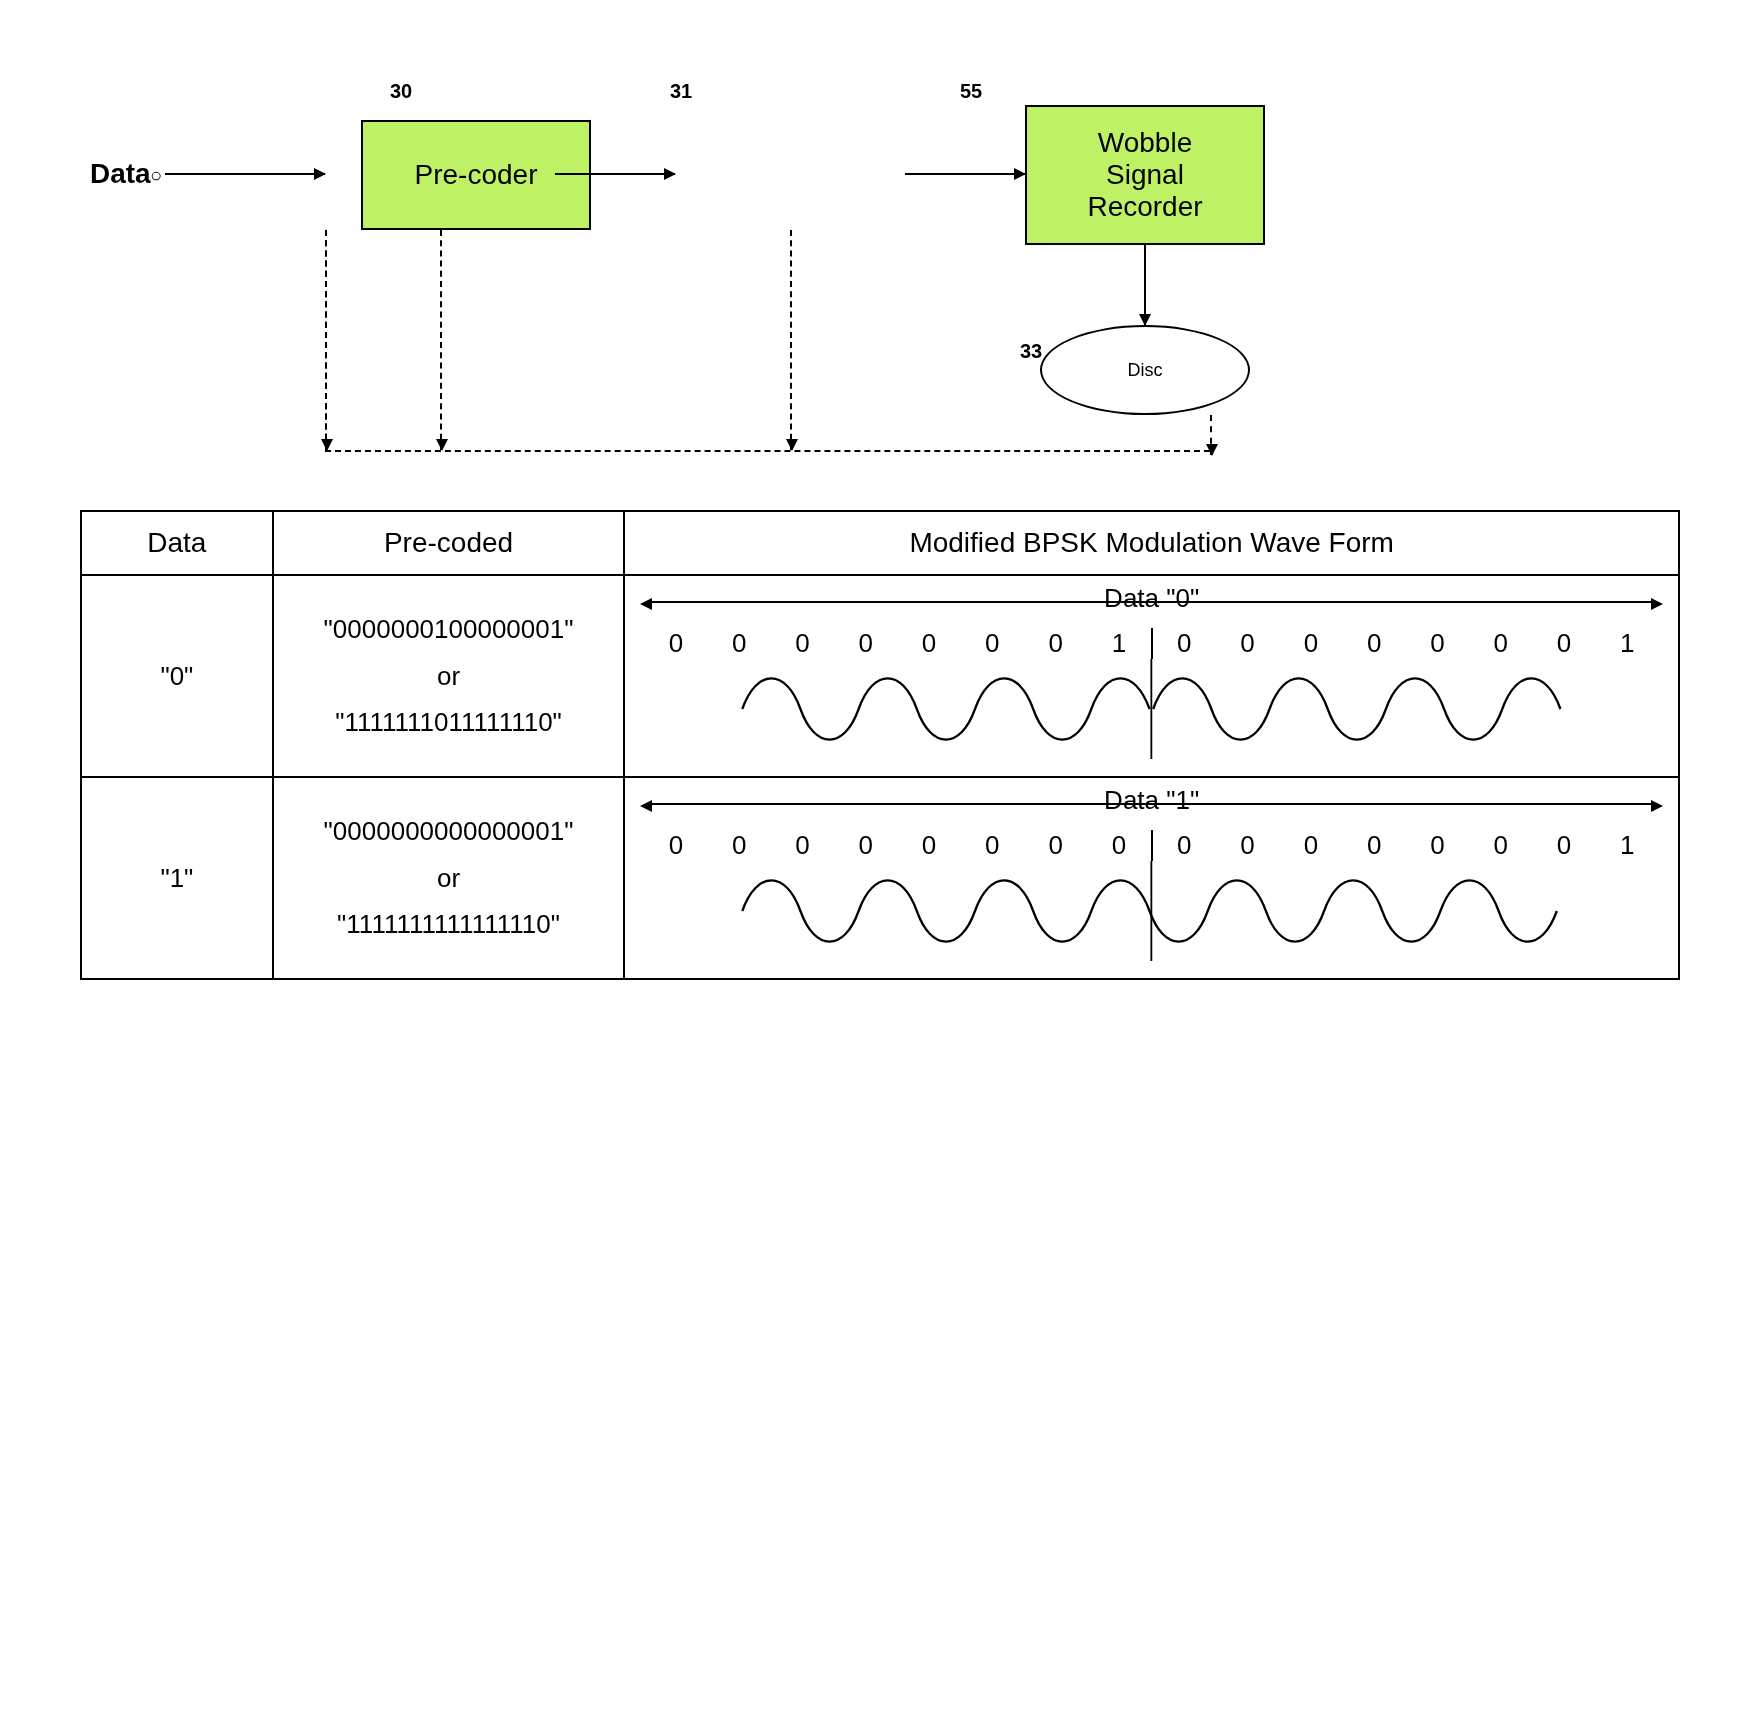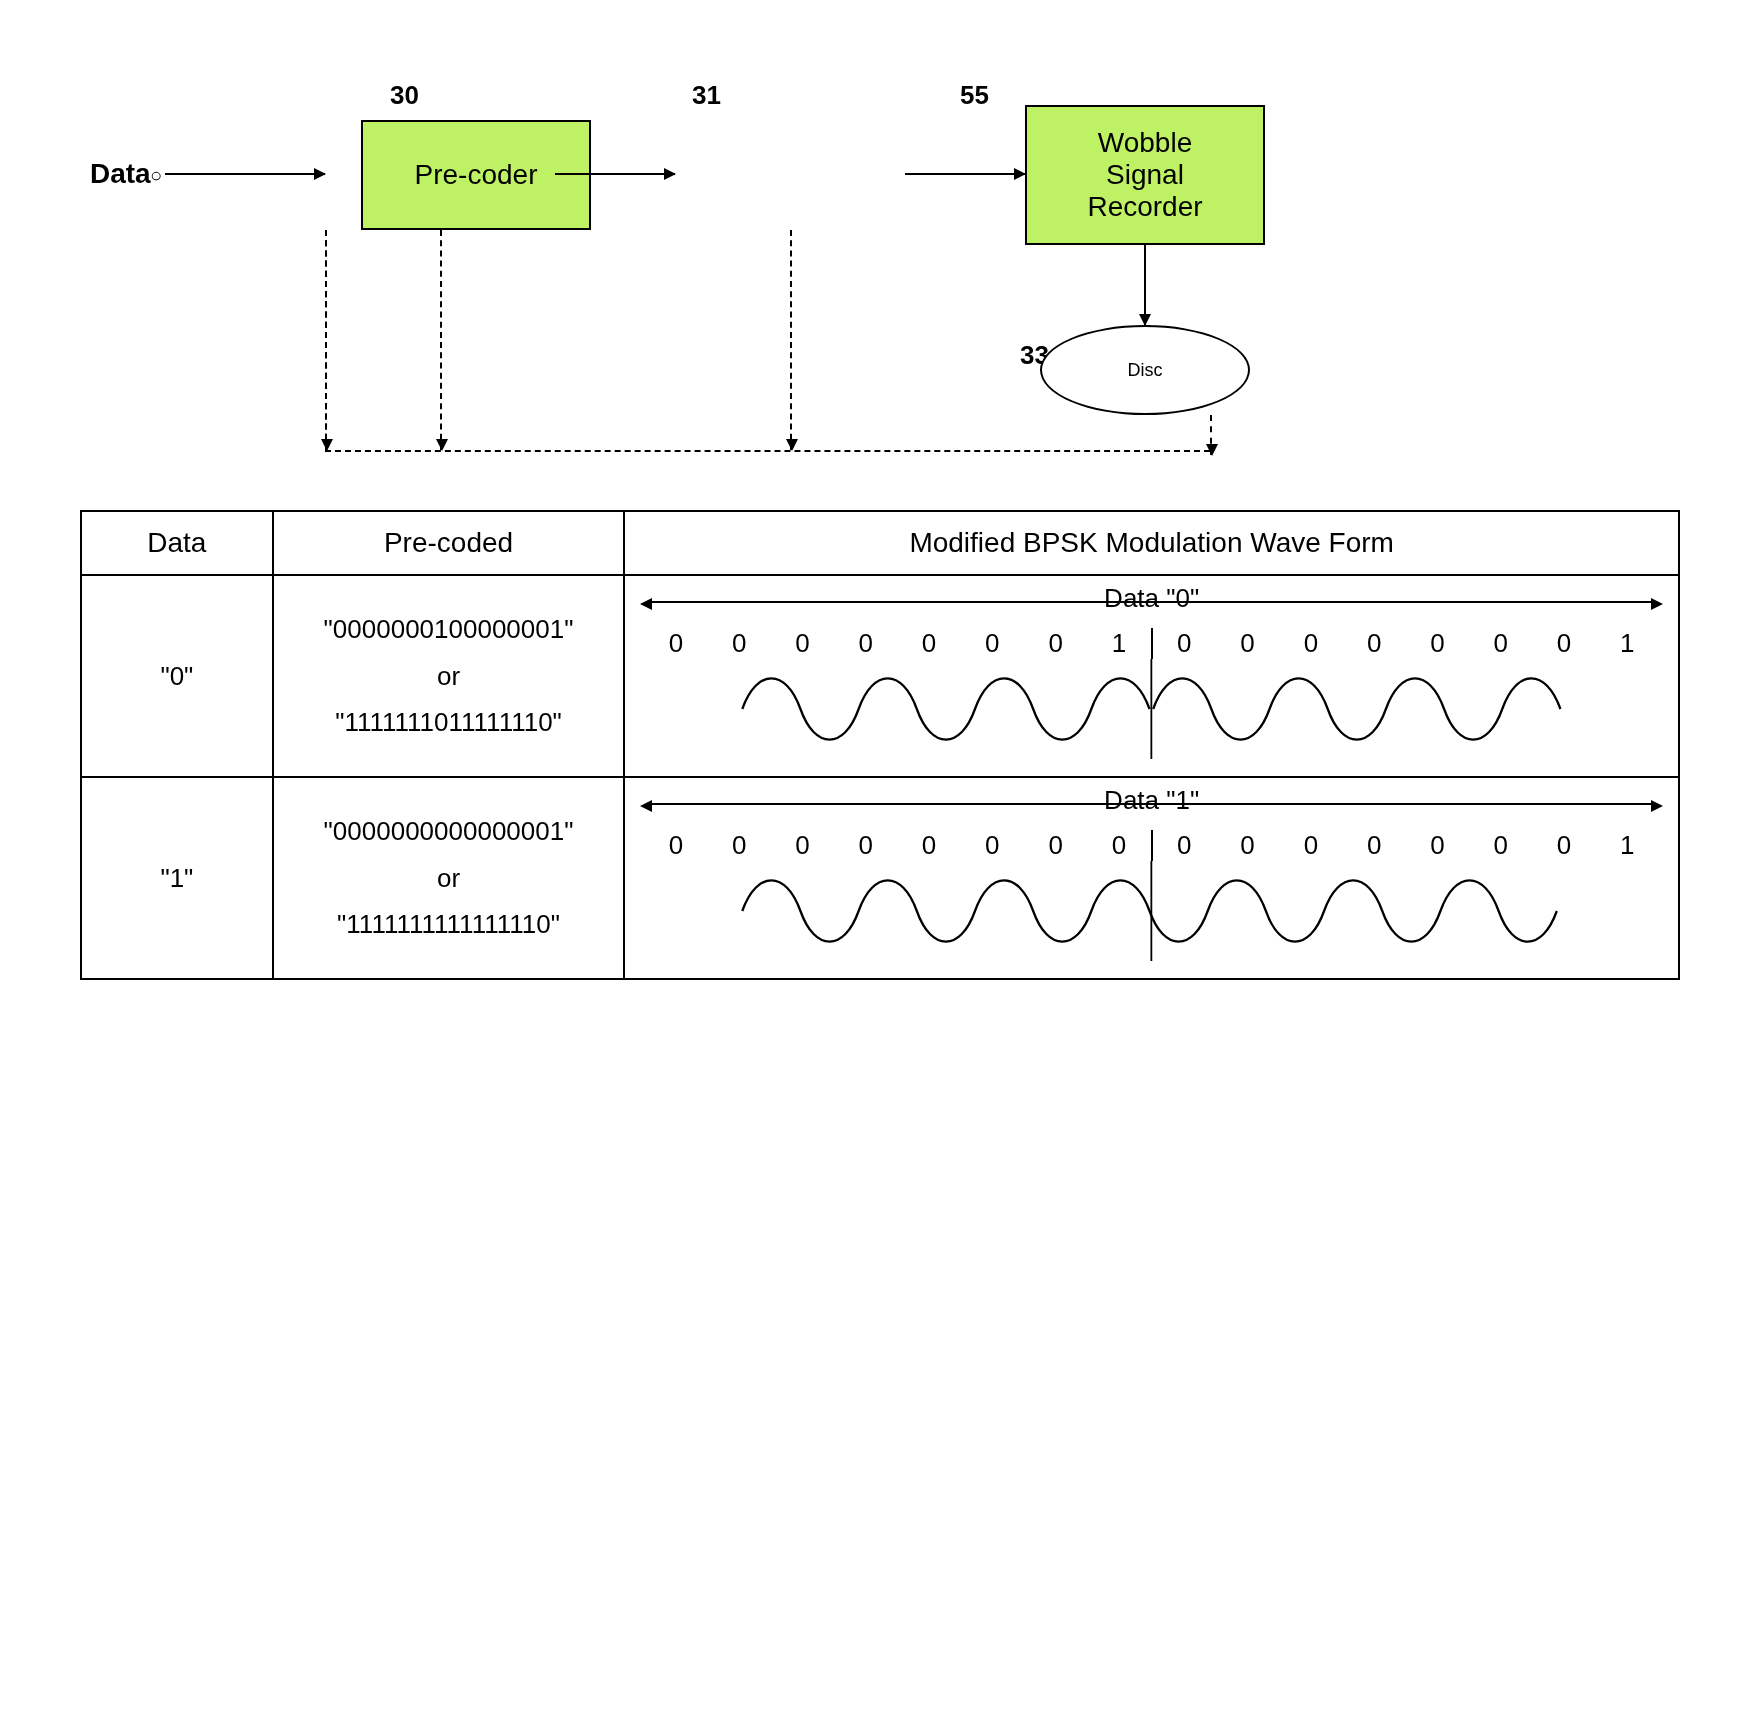--- a/index.html
+++ b/index.html
@@ -32,21 +32,21 @@
       display: flex;
       align-items: center;
       justify-content: center;
       text-align: center;
       font-size: 28px;
       font-weight: normal;
     }
 
     .block-label {
       position: absolute;
-      font-size: 26px;
+      font-size: 20px;
       font-weight: bold;
     }
 
     
     .arrow-right {
       position: absolute;
       height: 2px;
       background: #000;
     }
     .arrow-right::after {
@@ -204,21 +204,21 @@
     }
   </style>
 </head>
 <body>
 
 <div class="diagram-area">
 
   <div class="block-diagram">
 
     <span class="block-label" style="left:310px; top:20px;">30</span>
-    <span class="block-label" style="left:612px; top:20px;">31</span>
+    <span class="block-label" style="left:590px; top:20px;">31</span>
     <span class="block-label" style="left:880px; top:20px;">55</span>
     <span class="block-label" style="left:940px; top:280px;text-align:center;">33</span>
 
     <span style="position:absolute; left:10px; top:98px; font-size:28px; font-weight:bold;">Data</span>
     <span style="position:absolute; left:70px; top:104px; font-size:20px;">○</span>
 
     <div class="arrow-right" style="left:85px; top:113px; width:160px;"></div>
 
     <div class="block-box" style="left:245px; top:60px; width:230px; height:110px;margin-left:36px;">
       <span>Pre-coder</span>

